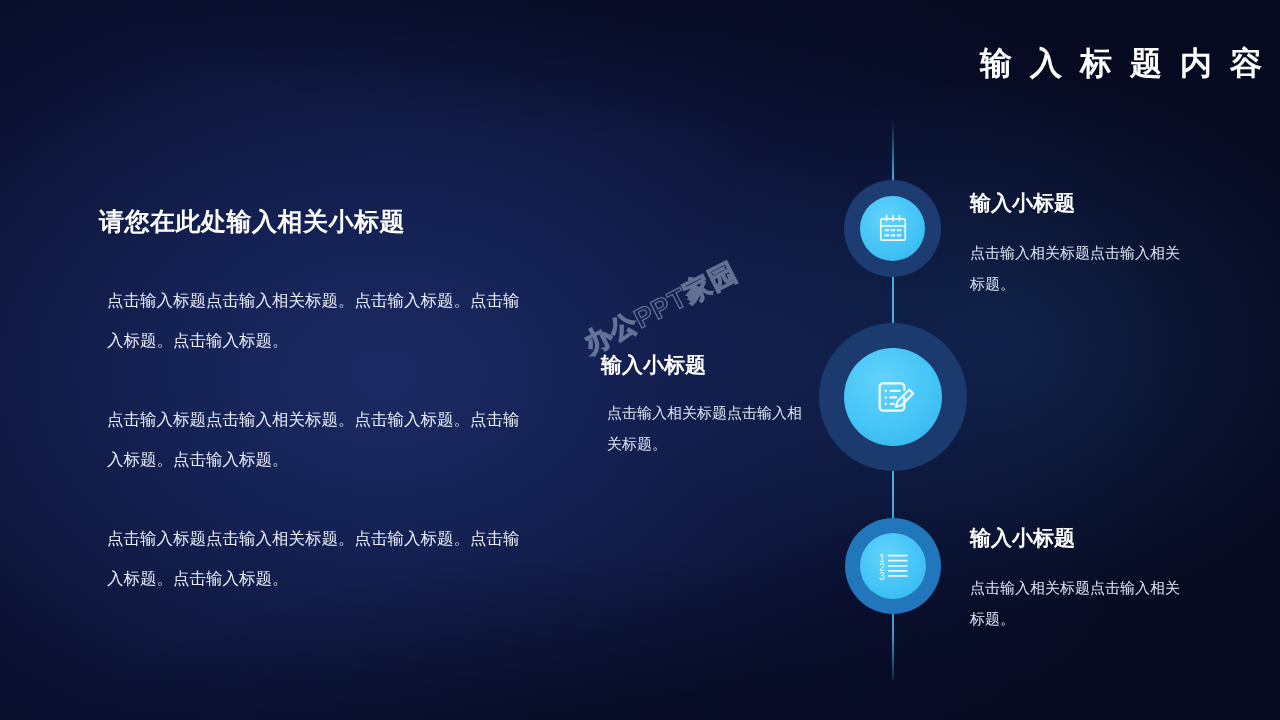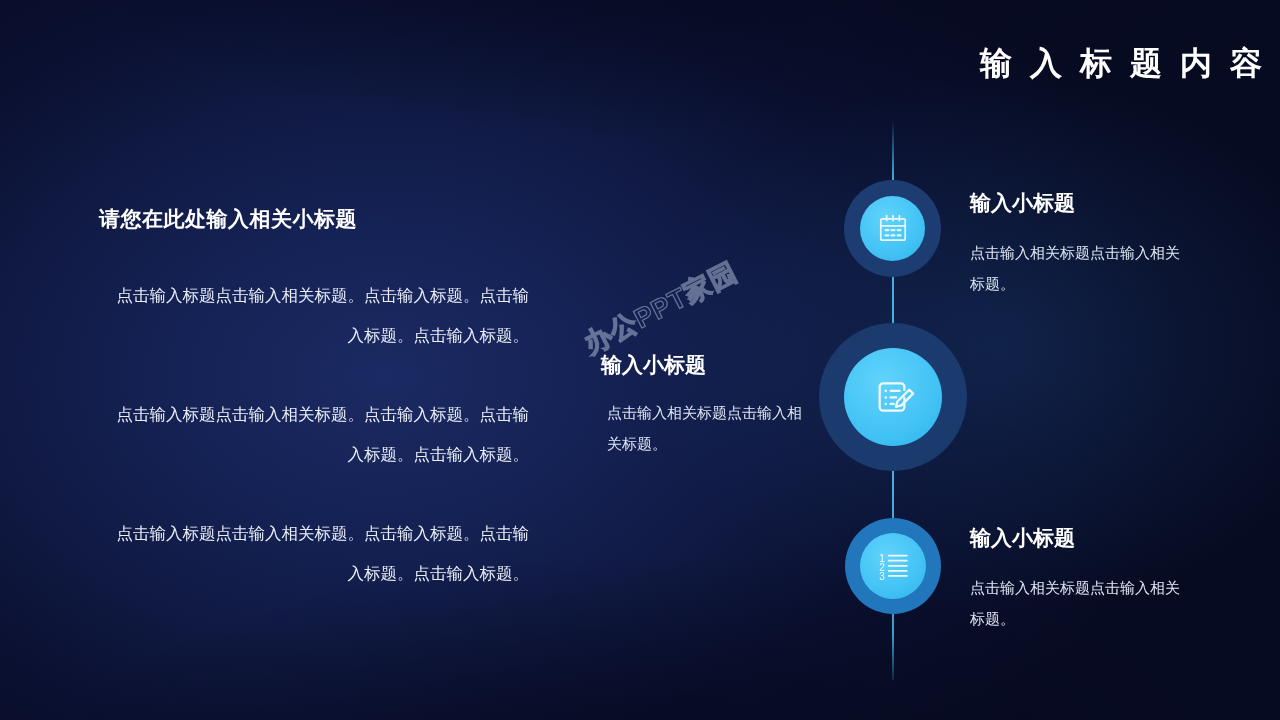--- a/index.html
+++ b/index.html
@@ -46,33 +46,32 @@
   
   .left-col {
     position: absolute;
     left: 99px;
     top: 206px;
     width: 430px;
     z-index: 5;
   }
   .left-heading {
     color: #ffffff;
-    font-size: 21px;
+    font-size: 25px;
     font-weight: bold;
     letter-spacing: 0.5px;
     margin: 0 0 44px 0;
     line-height: 1.2;
   }
   .left-para {
     color: #e9edf7;
     font-size: 16.5px;
     line-height: 40px;
     margin: 0 0 39px 8px;
     font-weight: normal;
-    text-align: right;
   }
   .left-para:last-child { margin-bottom: 0; }
 
   
   .mid-block {
     position: absolute;
     left: 601px;
     top: 352px;
     width: 215px;
     z-index: 5;

